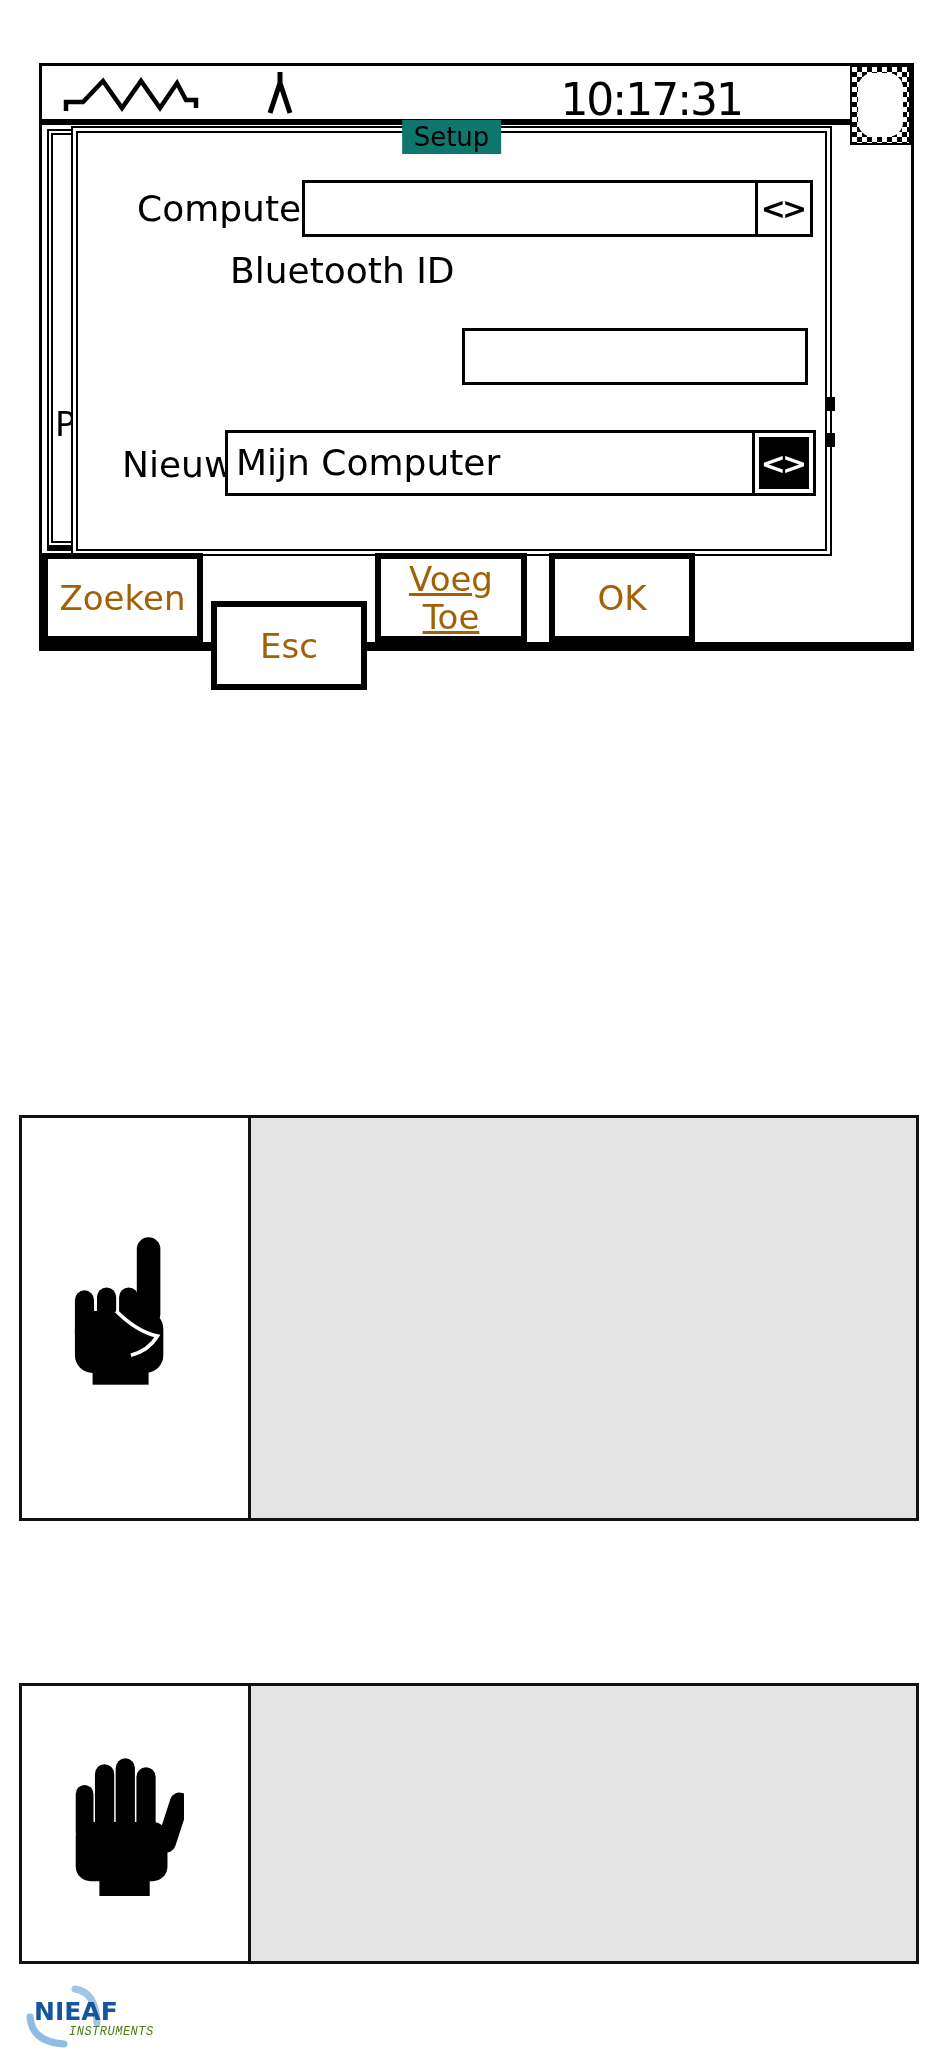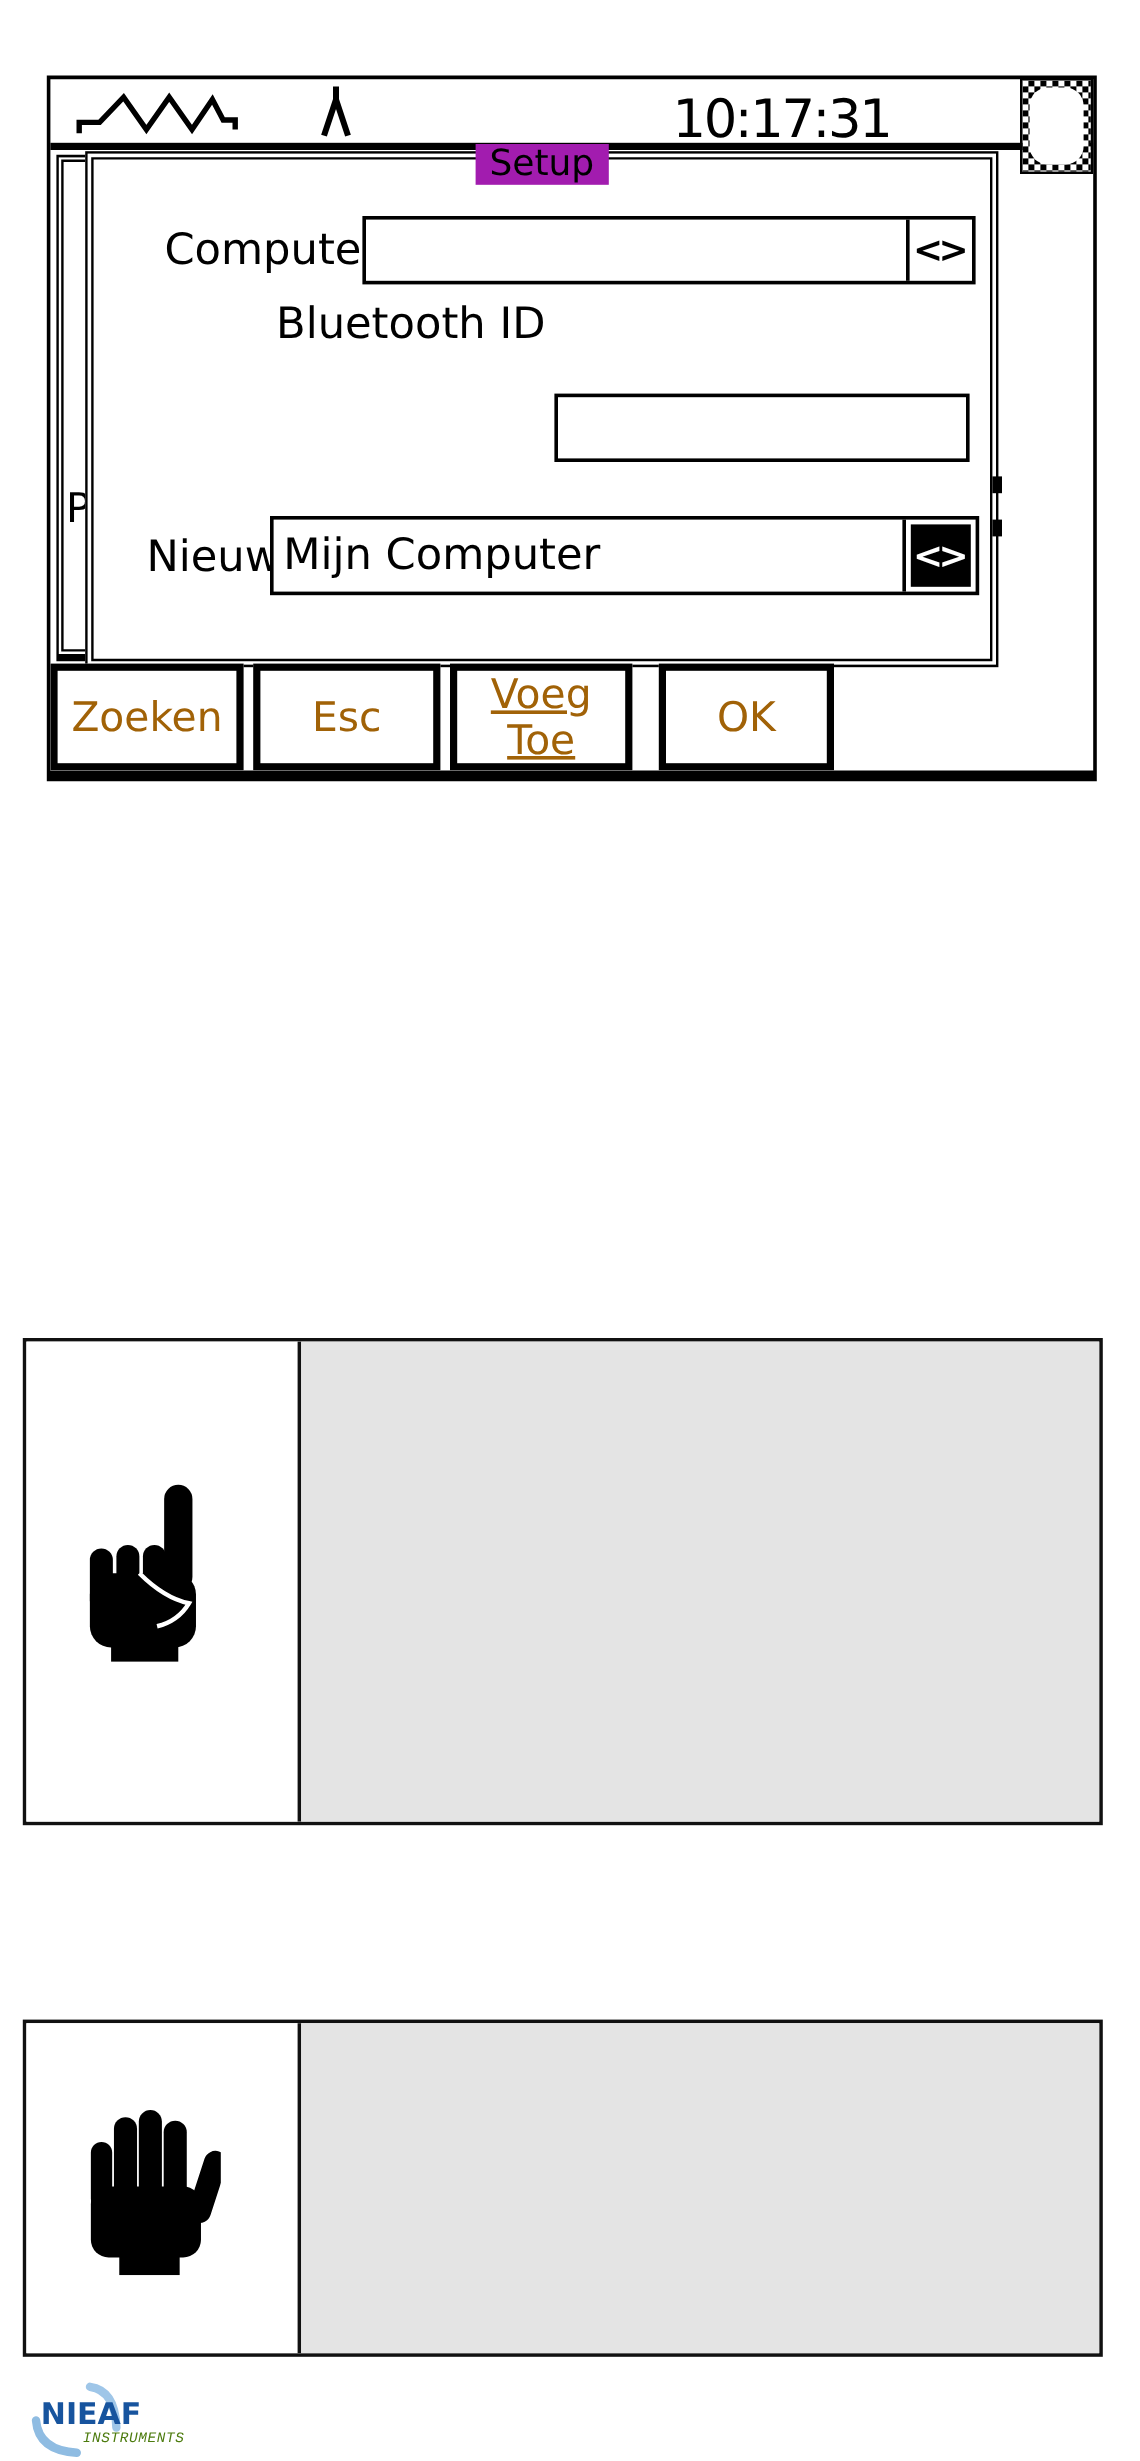--- a/index.html
+++ b/index.html
@@ -21,22 +21,22 @@
   
   .bgwindow{position:absolute;left:5px;top:63px;width:720px;height:414px;background:#fff;z-index:1;
             border:2px solid #000;border-bottom:6px solid #000;
             box-shadow:inset 0 0 0 2px #fff, inset 0 0 0 4px #000;}
   .bg-clipped{position:absolute;left:13px;top:338px;width:18px;overflow:hidden;font-size:34px;color:#000;z-index:1;}
 
   
   .dialog{position:absolute;left:29px;top:60px;width:761px;height:430px;background:#fff;z-index:2;
           border:2px solid #000;box-sizing:border-box;
           box-shadow:inset 0 0 0 3px #fff, inset 0 0 0 5px #000;}
-  .dlg-title{position:absolute;left:50%;top:-8px;transform:translateX(-50%);background:#a21caf;
-             padding:0 12px;font-size:30px;line-height:34px;color:#000;z-index:3;}
+  .dlg-title{position:absolute;left:50%;top:-8px;transform:translateX(-50%);background:#0f766e;
+             padding:0 12px;font-size:26px;line-height:34px;color:#000;z-index:3;}
   .dlg-label{position:absolute;font-size:36px;line-height:38px;color:#000;white-space:nowrap;}
   .field{position:absolute;background:#fff;border:3px solid #000;box-sizing:border-box;display:flex;align-items:center;}
   .field-text{flex:1;font-size:36px;line-height:38px;color:#000;padding-left:8px;white-space:nowrap;overflow:hidden;}
   .spin-cell{width:52px;align-self:stretch;border-left:3px solid #000;display:flex;align-items:center;justify-content:center;}
   .spin-glyph{font-size:30px;font-weight:bold;letter-spacing:-4px;padding-right:4px;color:#000;}
   .spin-black{flex:1;align-self:stretch;margin:4px;background:#000;display:flex;align-items:center;justify-content:center;}
   .spin-black .spin-glyph{color:#fff;}
   .nub{position:absolute;width:8px;height:14px;background:#000;left:754px;}
 
   
@@ -103,21 +103,21 @@
             <span class="spin-glyph">&lt;&gt;</span>
           </div>
         </div>
       </div>
 
       <div class="nub" style="top:269px;"></div>
       <div class="nub" style="top:305px;"></div>
     </div>
 
     <div class="softkey" style="left:0px;width:161px;">Zoeken</div>
-    <div class="softkey" style="left:169px;width:156px;">Esc</div>
+    <div class="softkey" style="left:169px;width:156px;margin-top:48px;">Esc</div>
     <div class="softkey" style="left:333px;width:152px;text-decoration:underline;">Voeg
 Toe</div>
     <div class="softkey" style="left:507px;width:146px;">OK</div>
   </div>
 
   <div class="notebox" style="top:1115px;height:406px;">
     <div class="icon-cell">
       <svg style="position:absolute;left:47px;top:118px;" width="112" height="150" viewBox="0 0 76 100">
         <g fill="#000">
           <rect x="46" y="0" width="16" height="60" rx="8"></rect>

